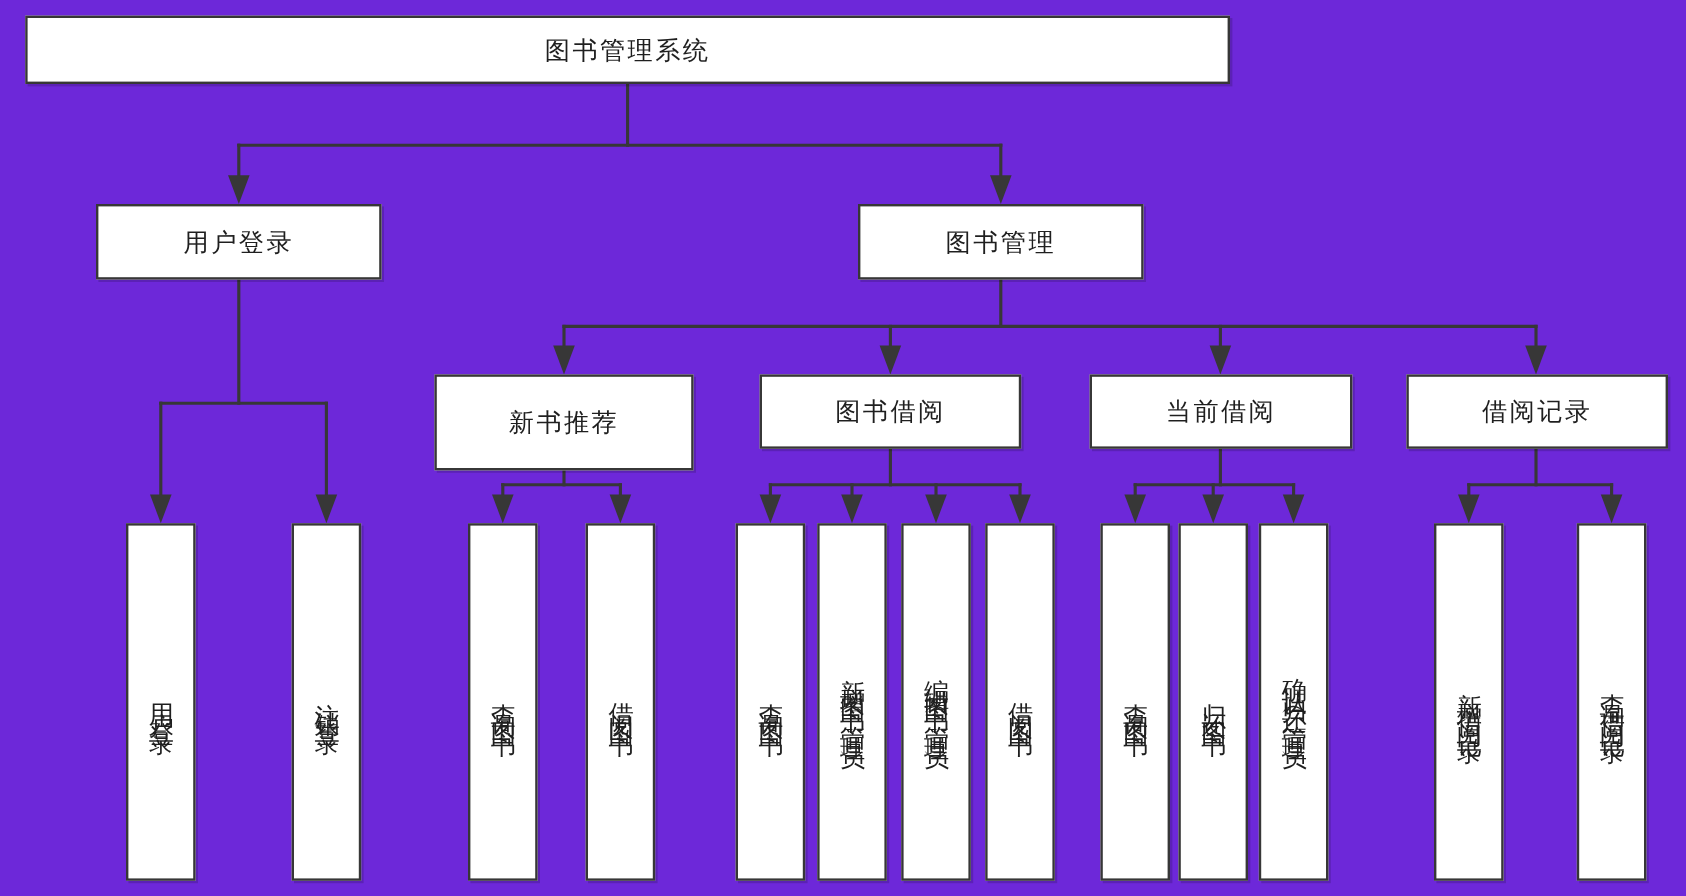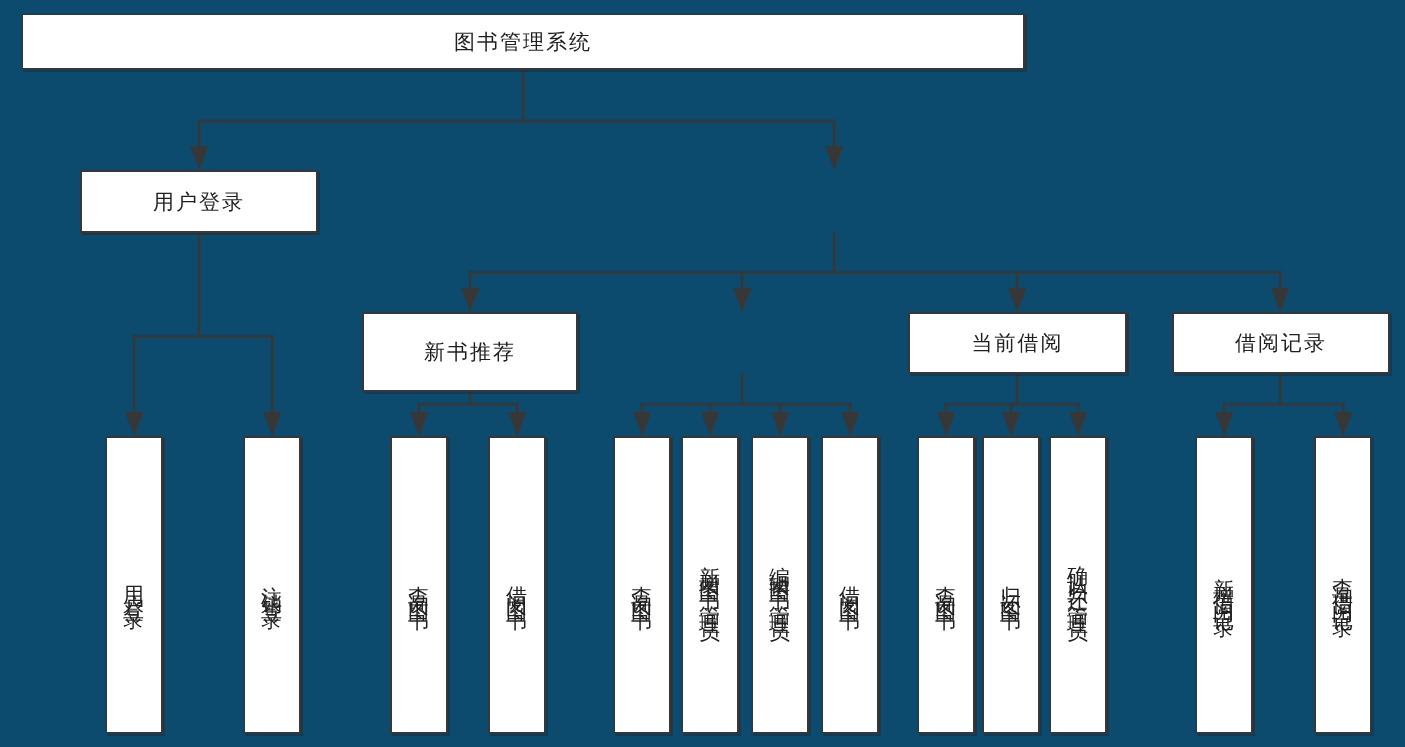--- a/index.html
+++ b/index.html
@@ -1,17 +1,17 @@
 <!DOCTYPE html>
 <html><head>
 <meta charset="utf-8">
 <style>
   html,body{margin:0;padding:0;background:#ffffff;}
   .canvas{
-    position:relative;width:1405px;height:747px;background:#0c4a6e;
+    position:relative;width:1405px;height:747px;background:#6d28d9;
     font-family:"Liberation Sans",sans-serif;overflow:hidden;
   }
   .wires{position:absolute;left:0;top:0;width:1405px;height:747px;}
   .box{
     position:absolute;background:#ffffff;border:2.5px solid #373737;
     box-sizing:border-box;display:flex;align-items:center;justify-content:center;
     color:#1f1f1f;box-shadow:2px 2px 0 rgba(0,0,0,0.16);
   }
   .box.h .lbl{font-size:21px;letter-spacing:2px;white-space:nowrap;}
   .box.v .lbl{
@@ -91,30 +91,36 @@
     <polygon points="1334,412 1352,412 1343,436" stroke="none"></polygon>
   </svg>
 
   <div class="box h" style="left:21px;top:13px;width:1004px;height:57px">
     <span class="lbl">图书管理系统</span>
   </div>
 
   <div class="box h" style="left:80px;top:170px;width:238px;height:63px">
     <span class="lbl">用户登录</span>
   </div>
+  <div class="box h" style="left:715px;top:170px;width:238px;height:63px">
+    <span class="lbl">图书管理</span>
+  </div>
 
   <div class="box v" style="left:105px;top:436px;width:58px;height:298px">
     <span class="lbl">用户登录</span>
   </div>
   <div class="box v" style="left:243px;top:436px;width:58px;height:298px">
     <span class="lbl">注销登录</span>
   </div>
 
   <div class="box h" style="left:362px;top:312px;width:216px;height:80px">
     <span class="lbl">新书推荐</span>
+  </div>
+  <div class="box h" style="left:633px;top:312px;width:218px;height:62px">
+    <span class="lbl">图书借阅</span>
   </div>
   <div class="box h" style="left:908px;top:312px;width:219px;height:62px">
     <span class="lbl">当前借阅</span>
   </div>
   <div class="box h" style="left:1172px;top:312px;width:218px;height:62px">
     <span class="lbl">借阅记录</span>
   </div>
 
   <div class="box v" style="left:390px;top:436px;width:58px;height:298px">
     <span class="lbl">查询图书</span>

